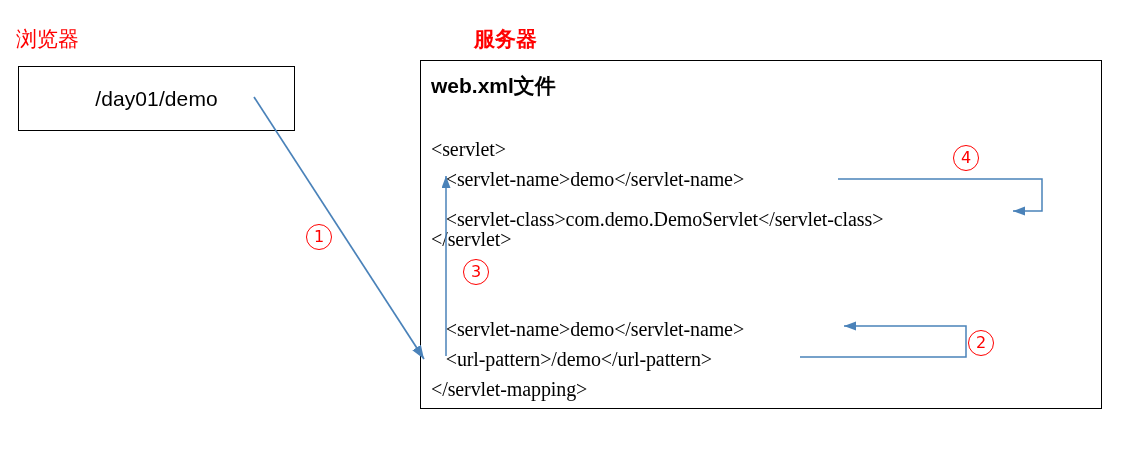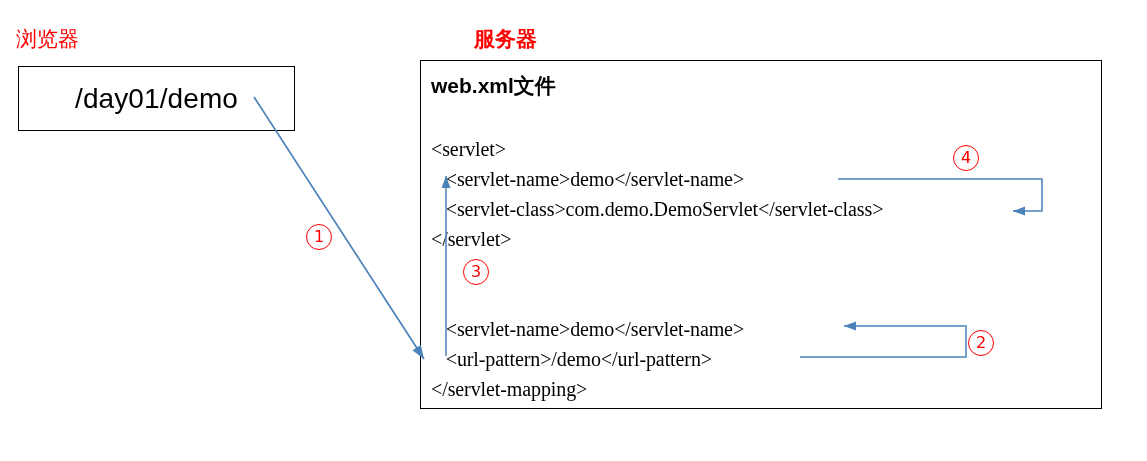--- a/index.html
+++ b/index.html
@@ -46,21 +46,21 @@
   }
 
   
   #browser-url {
     position: absolute;
     left: 18px; top: 66px;
     width: 277px; height: 65px;
     display: flex;
     align-items: center;
     justify-content: center;
-    font-size: 28px;
+    font-size: 21px;
     color: #000000;
     letter-spacing: 0.1px;
   }
 
   
   #webxml-label {
     position: absolute;
     left: 431px; top: 72px;
     font-size: 21px;
     color: #000000;
@@ -122,21 +122,21 @@
   <div id="browser-url">/day01/demo</div>
 
   <div class="panel" id="server-panel"></div>
 
   <div id="webxml-label">web.xml文件</div>
 
   <div class="code-line" style="left:431px; top:139px;">&lt;servlet&gt;</div>
 
   <div class="code-line" style="left:431px; top:169px;">   &lt;servlet-name&gt;demo&lt;/servlet-name&gt;</div>
 
-  <div class="code-line" style="left:431px; top:199px;">   &lt;servlet-class&gt;com.demo.DemoServlet&lt;/servlet-class&gt;</div>
+  <div class="code-line" style="left:431px; top:209px;">   &lt;servlet-class&gt;com.demo.DemoServlet&lt;/servlet-class&gt;</div>
 
   <div class="code-line" style="left:431px; top:229px;">&lt;/servlet&gt;</div>
 
 
   <div class="code-line" style="left:431px; top:319px;">   &lt;servlet-name&gt;demo&lt;/servlet-name&gt;</div>
 
   <div class="code-line" style="left:431px; top:379px;">&lt;/servlet-mapping&gt;</div>
 
   <div class="code-line" style="left:431px; top:349px;">   &lt;url-pattern&gt;/demo&lt;/url-pattern&gt;</div>
 

